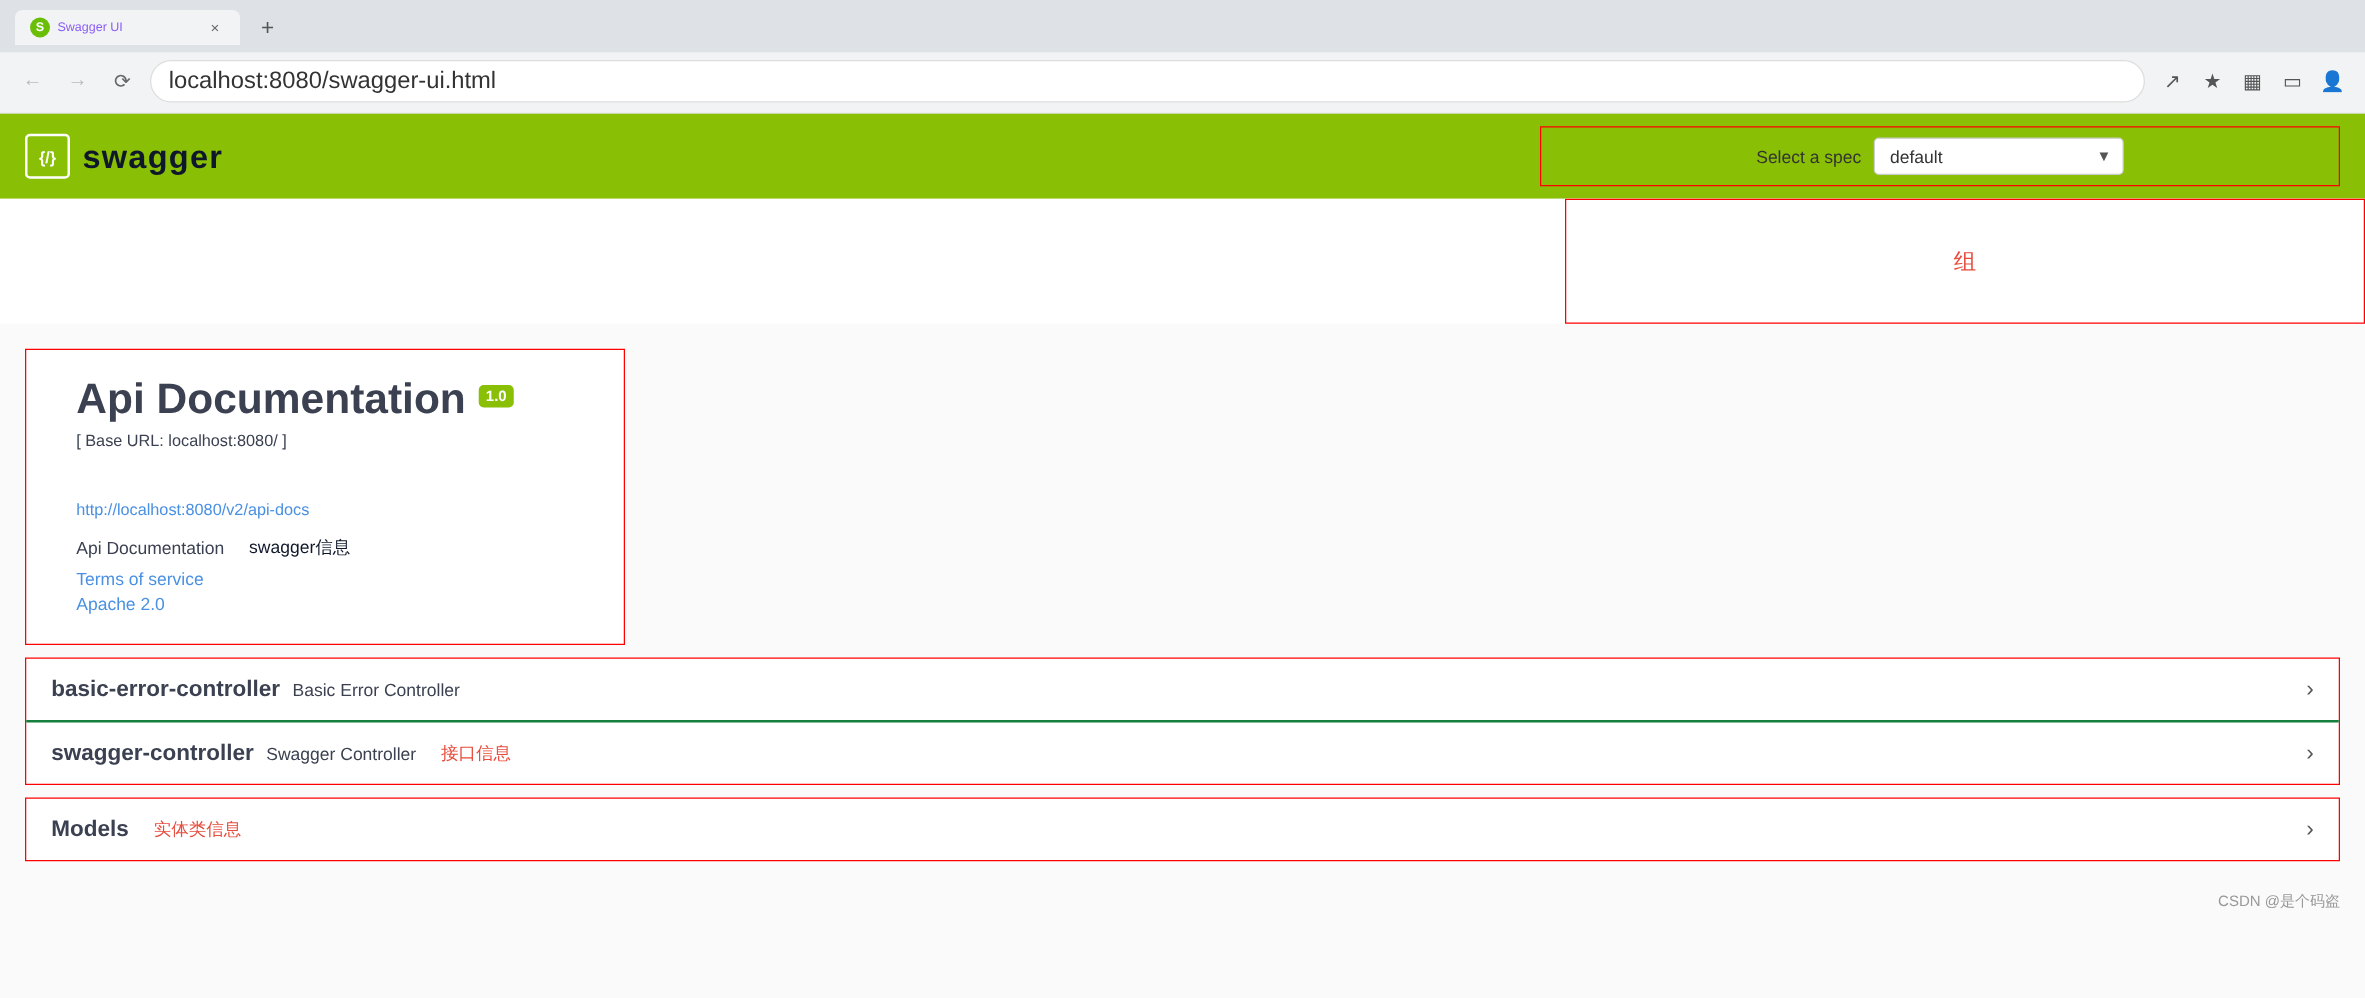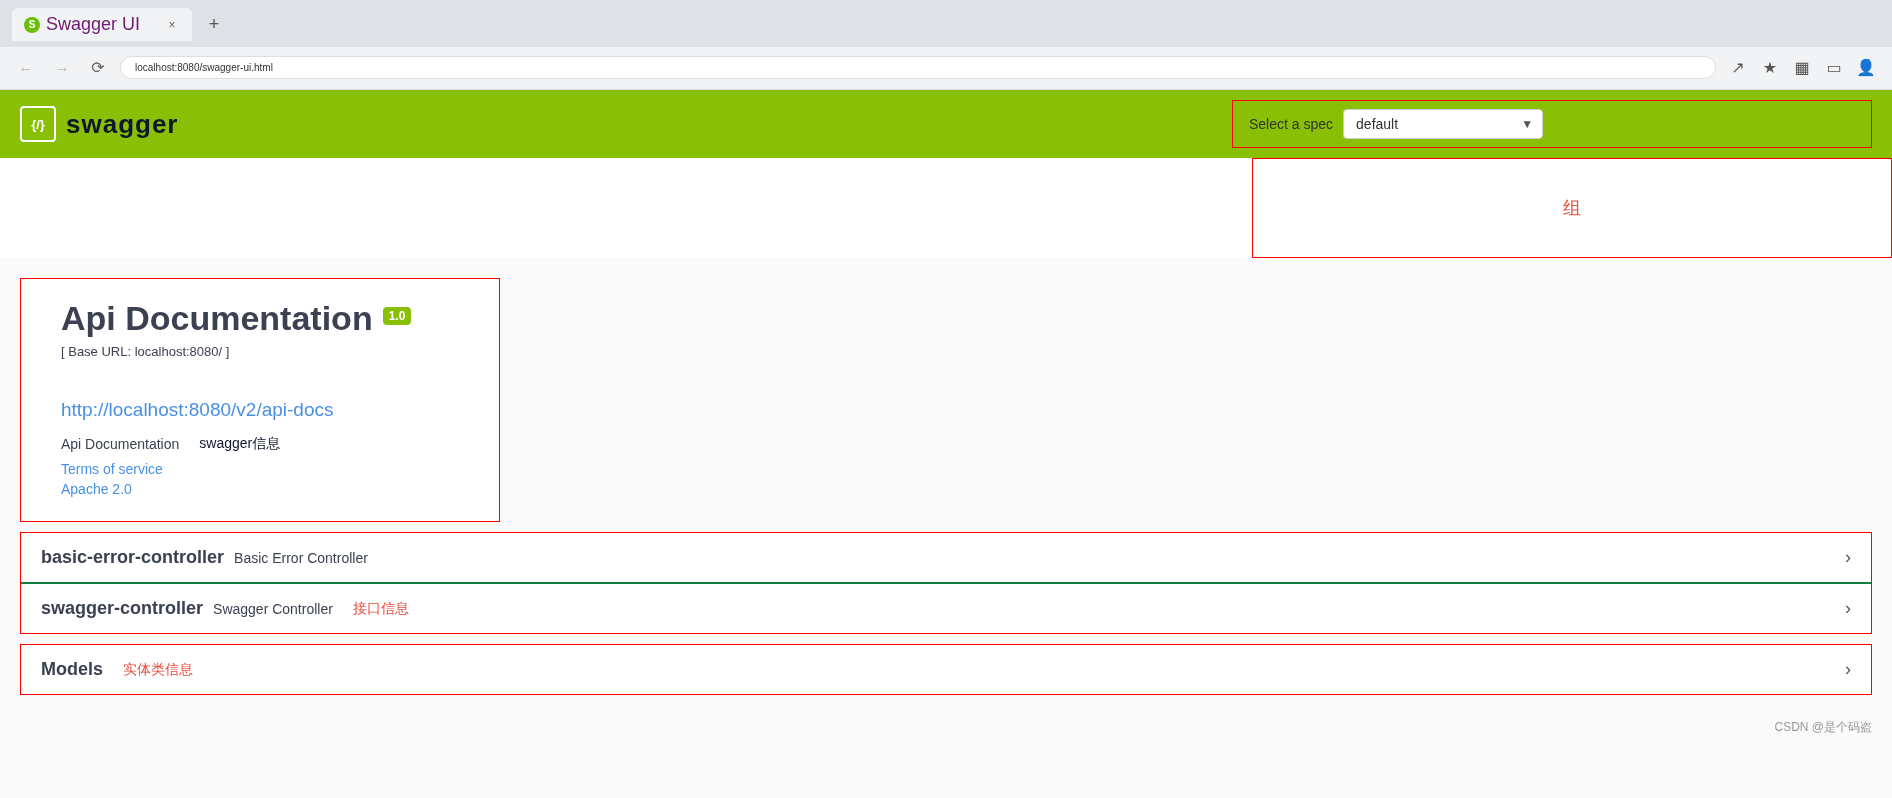--- a/index.html
+++ b/index.html
@@ -29,21 +29,21 @@
     }
     .tab-favicon {
       width: 16px; height: 16px;
       background: #6abf06;
       border-radius: 50%;
       display: flex; align-items: center; justify-content: center;
       color: white;
       font-size: 10px;
       font-weight: bold;
     }
-    .tab-title { color: #701a75; font-size: 18px; flex: 1; }
+    .tab-title { color: #8b5cf6; font-size: 10px; flex: 1; }
     .tab-close {
       width: 16px; height: 16px;
       display: flex; align-items: center; justify-content: center;
       border-radius: 50%;
       cursor: pointer;
       font-size: 12px;
       color: #666;
     }
     .tab-new { width: 28px; height: 28px; display: flex; align-items: center; justify-content: center; border-radius: 50%; cursor: pointer; color: #555; font-size: 18px; }
     .browser-addressbar {
@@ -65,21 +65,21 @@
     }
     .nav-btn.disabled { color: #bbb; cursor: default; }
     .address-box {
       flex: 1;
       display: flex;
       align-items: flex-start;
       background: white;
       border: 1px solid #ddd;
       border-radius: 20px;
       padding: 5px 14px;
-      font-size: 10px;
+      font-size: 19px;
       color: #333;
       gap: 6px;
     }
     .address-text { flex: 1; color: #333; }
     .browser-icons {
       display: flex;
       align-items: center;
       gap: 4px;
     }
     .browser-icon-btn {
@@ -175,21 +175,21 @@
       margin-top: 8px;
     }
     .base-url {
       font-family: Liberation Sans, sans-serif;
       font-size: 13px;
       color: #3b4151;
       margin-bottom: 4px;
     }
     .api-docs-link {
       color: #4990e2;
-      font-size: 19px;
+      font-size: 13px;
       text-decoration: none;
       display: block;
       margin-bottom: 14px;
       margin-top: 40px;
     }
     .api-description-row {
       display: flex;
       align-items: center;
       gap: 20px;
       margin-bottom: 8px;
@@ -318,21 +318,21 @@
 </div>
 
 <div style="background:#89bf04; display:flex; align-items:center; padding:10px 20px; min-height:60px;">
   <div class="swagger-logo">
     <div class="swagger-logo-icon">
       <span style="font-size:13px; font-weight:bold; color:white;">{/}</span>
     </div>
     <span class="swagger-logo-text">swagger</span>
   </div>
 
-  <div style="border:1px solid red; padding:8px 16px; display:flex; align-items:center; gap:10px; background:#89bf04; min-width:640px;">
+  <div style="border:1px solid red; padding:8px 16px; display:flex; align-items:center; gap:10px; background:#89bf04; min-width:640px;justify-content:center;">
     <span class="spec-label">Select a spec</span>
     <div class="spec-select-wrapper">
       <select class="spec-select">
         <option>default</option>
       </select>
       <span class="spec-select-arrow">▼</span>
     </div>
   </div>
 </div>
 

